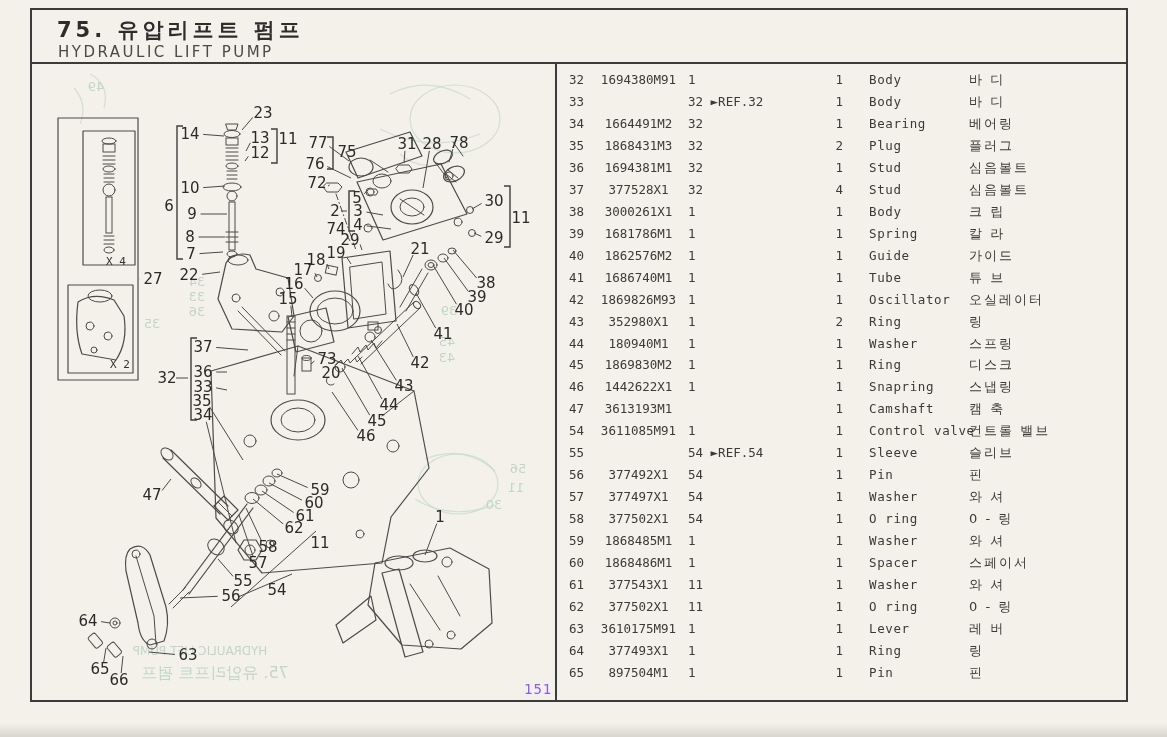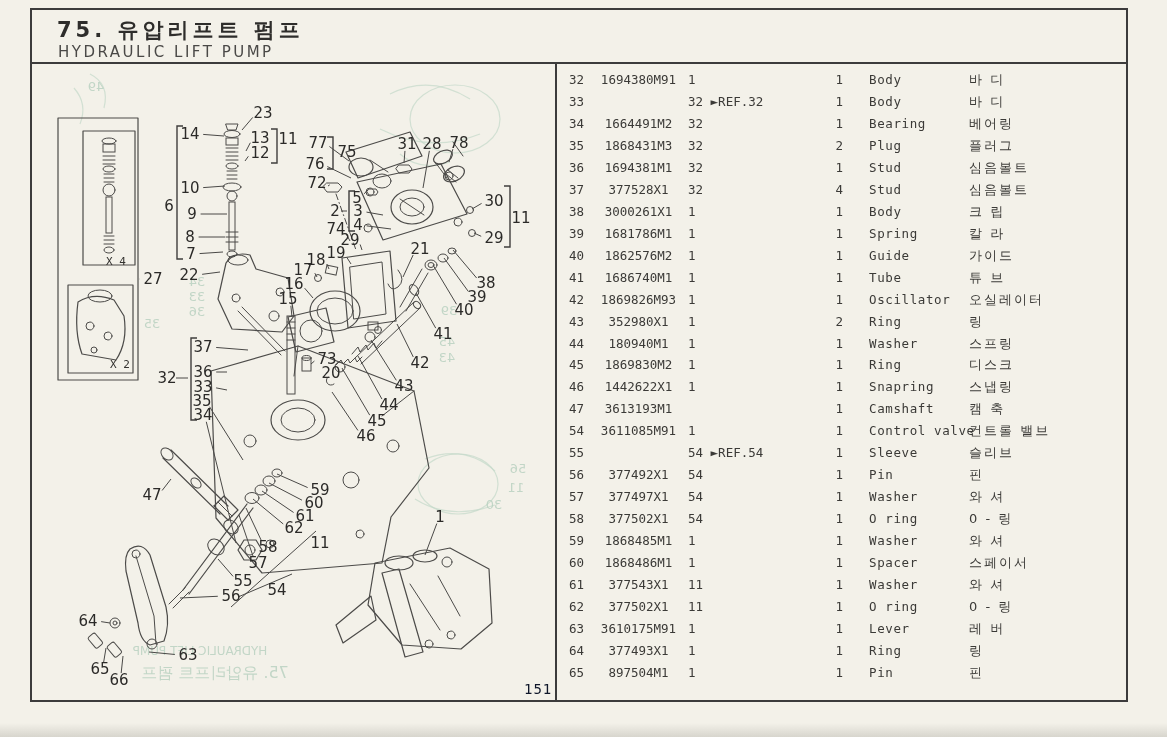--- a/index.html
+++ b/index.html
@@ -30,21 +30,21 @@
   #table-panel{position:absolute;left:556px;top:64px;width:572px;height:638px;}
   .prow{position:absolute;left:0;width:572px;height:22px;line-height:22px;
     font-size:12.5px;color:#3b3a37;white-space:nowrap;}
   .prow span{position:absolute;top:0;}
   .c-no{left:13px;width:26px;}
   .c-pn{left:44px;width:77px;text-align:center;}
   .c-ref{left:132px;}
   .c-qty{left:271px;width:16px;text-align:right;}
   .c-desc{left:313px;letter-spacing:0.6px;}
   .c-kor{left:413px;font-size:13px;letter-spacing:2px;font-family:"DejaVu Sans","Liberation Sans",sans-serif;}
-  .pageno{position:absolute;left:524px;top:681px;font-size:14px;letter-spacing:1px;color:#0f172a;}
+  .pageno{position:absolute;left:524px;top:681px;font-size:14px;letter-spacing:1px;color:#8b5cf6;}
 </style>
 </head>
 <body>
 
 <div class="page">
   <div class="page-border"></div>
   <div class="hrule"></div>
   <div class="vrule"></div>
 
   <div class="title-ko">75. 유압리프트 펌프</div>

